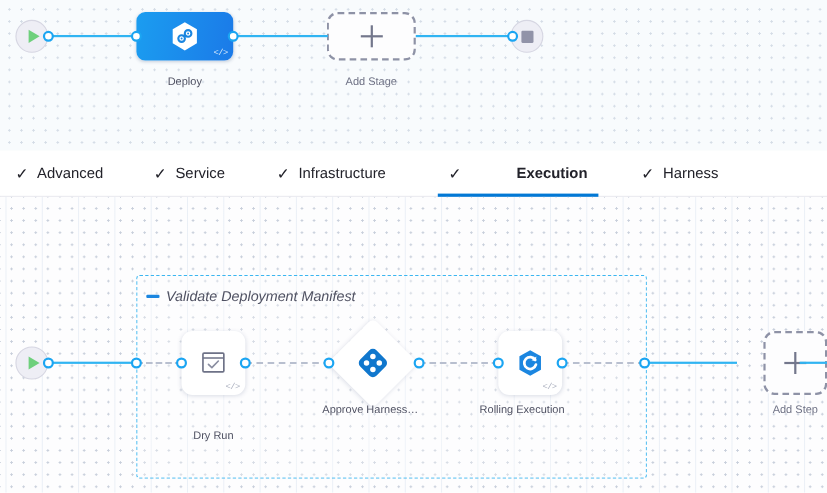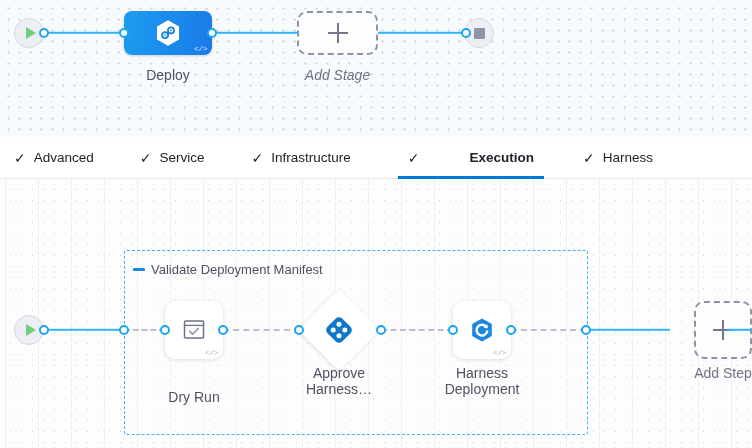--- a/index.html
+++ b/index.html
@@ -51,21 +51,21 @@
       radial-gradient(circle, #c8cfdb 0.9px, transparent 1px);
     background-size: 33px 100%, 11px 11px;
     background-position: 5px 0, 5px 5px;
     overflow: hidden;
   }
 
   
   .node { position: absolute; }
   .node-label {
     position: absolute; left: 50%; transform: translateX(-50%);
-    text-align: center; color: #4f5162; font-size: 14px;
+    color: #4f5162; font-size: 10px;
     line-height: 16px; white-space: nowrap;
   }
   .node-label.wrap { white-space: normal; width: 92px; }
 
   
   .terminal {
     width: 30px; height: 30px; border-radius: 50%;
     background: #eeeef5; border: 1px solid #d6d6e2;
     display: flex; align-items: center; justify-content: center;
   }
@@ -139,21 +139,21 @@
   }
   .step-diamond > .dia-inner { transform: rotate(-45deg); display:flex; }
 
   
   .group-box {
     position: absolute; border: 1.3px dashed #3cb6f0; border-radius: 3px;
     background: rgba(255,255,255,.28);
   }
   .group-title {
     position: absolute; display: flex; align-items: center; gap: 6px;
-    font-size: 13px; color: #4f5162;
+    font-size: 13px; color: #4f5162; font-style: italic;
   }
   .collapse-dash { width: 12px; height: 2.3px; background: #1b86e0; border-radius:1px; }
 </style>
 </head>
 <body>
 
 <div id="root">
 
   <div class="stage-canvas">
 
@@ -184,21 +184,21 @@
     </div>
     <div class="port" style="left:124px; top:33px;"></div>
     <div class="port" style="left:212px; top:33px;"></div>
 
     <div class="link-solid" style="left:212px; top:33px; width:86px;"></div>
 
     <div class="node" style="left:297px; top:11px;">
       <div class="add-card" style="width:81px;height:44px;">
         <div class="plus"></div>
       </div>
-      <div class="node-label" style="top:56px; color:#6f7285;font-style:italic;">Add Stage</div>
+      <div class="node-label" style="top:56px; color:#6f7285;">Add Stage</div>
     </div>
 
     <div class="link-solid" style="left:378px; top:33px; width:88px;"></div>
     <div class="port" style="left:466px; top:33px;"></div>
 
     <div class="node" style="left:464px; top:18px;">
       <div class="terminal">
         <div class="stop-sq"></div>
       </div>
     </div>
@@ -290,21 +290,21 @@
 
     <div class="node" style="left:453px; top:122px;">
       <div class="step-card">
         <svg width="28" height="28" viewBox="0 0 28 28">
           <path d="M14 2.4 L23.8 7.9 L23.8 20.1 L14 25.6 L4.2 20.1 L4.2 7.9 Z" fill="#1b86e0"></path>
           <path d="M18.6 11.2 a5.4 5.4 0 1 0 0.6 4.3" fill="none" stroke="#ffffff" stroke-width="2.5" stroke-linecap="round"></path>
           <path d="M19.6 8.2 L19.1 12.3 L15.2 11.6 Z" fill="#ffffff"></path>
         </svg>
         <span class="code-badge dark">&lt;/&gt;</span>
       </div>
-      <div class="node-label wrap" style="top:64px;">Harness Deployment</div>
+      <div class="node-label wrap" style="top:64px;">Rolling Execution</div>
     </div>
     <div class="port" style="left:511px; top:151px;"></div>
 
     <div class="link-dash" style="left:511px; top:151px; width:75px;"></div>
     <div class="port" style="left:586px; top:151px;"></div>
 
     <div class="link-solid" style="left:586px; top:151px; width:84px;"></div>
 
     <div class="node" style="left:669px; top:122px;margin-left:25px;">
       <div class="add-card" style="width:58px;height:58px;">

